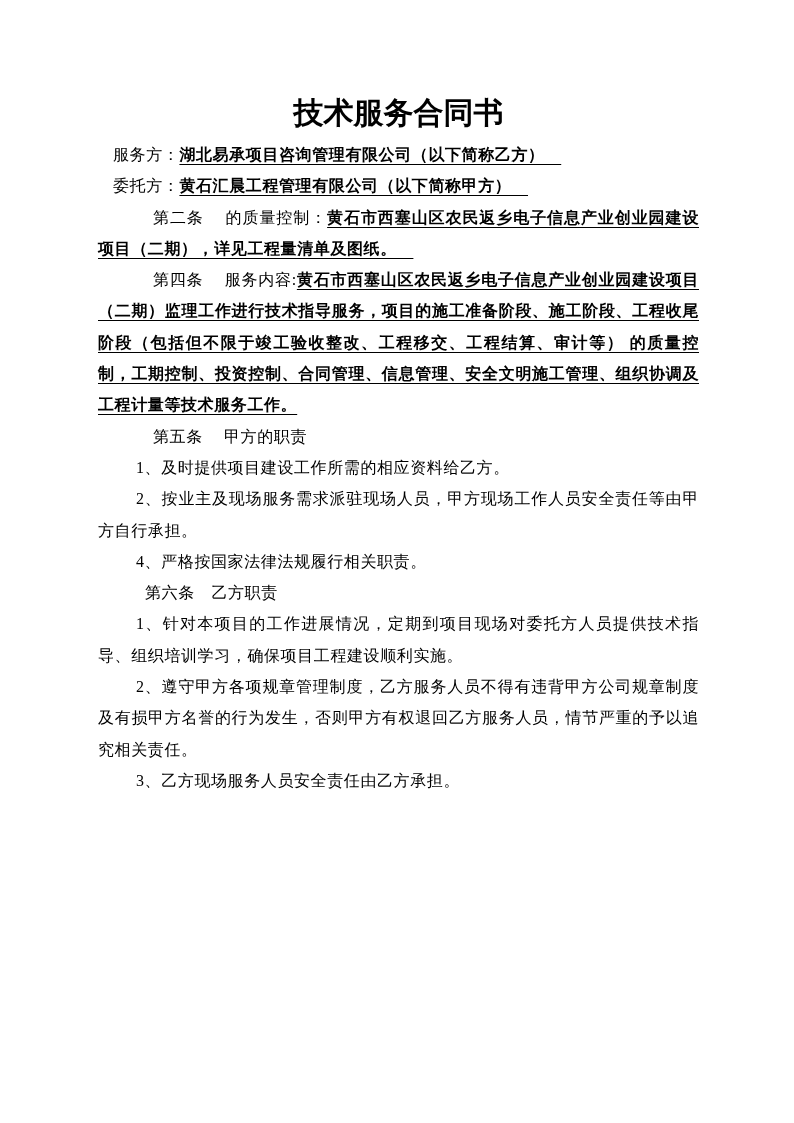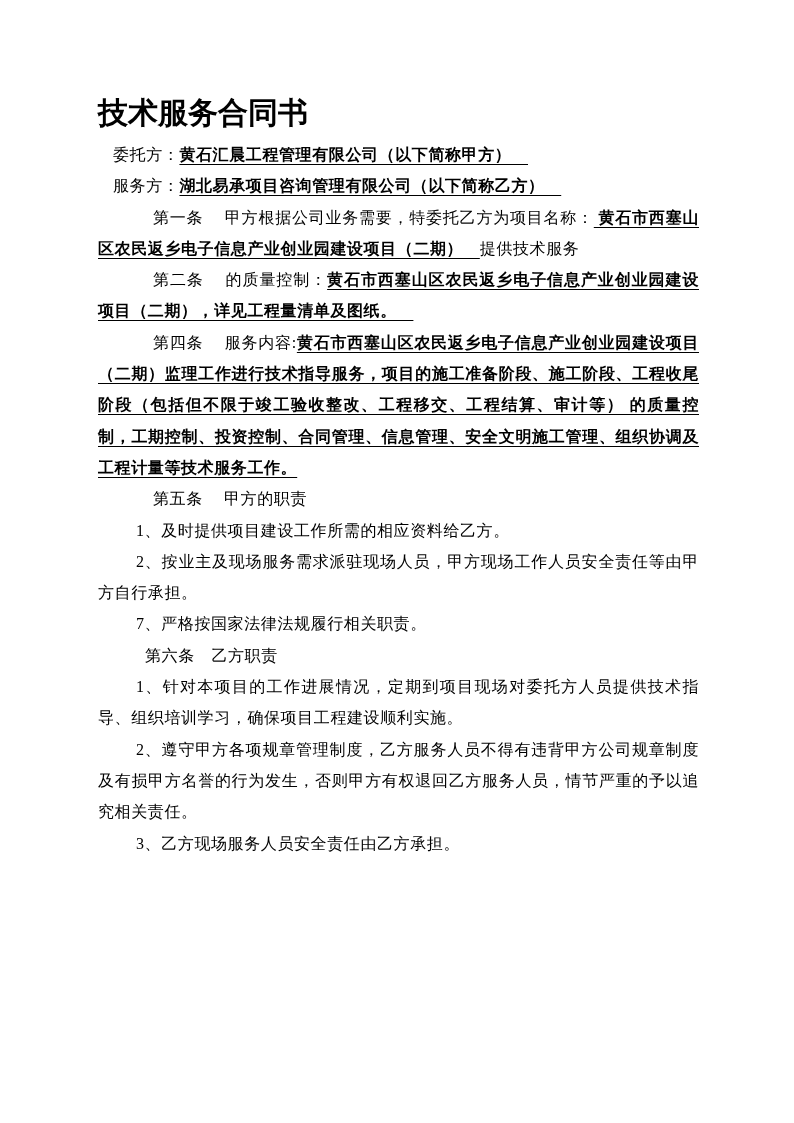--- a/index.html
+++ b/index.html
@@ -20,20 +20,21 @@
     position: absolute;
     left: 98px;
     top: 0;
     width: 601px;
   }
   .doc-title {
     margin: 92px 0 5px 0;
     font-size: 30px;
     line-height: 42px;
     font-weight: bold;
+    text-align: center;
     letter-spacing: 0;
     white-space: nowrap;
   }
   p.line {
     margin: 0;
     font-size: 16px;
     line-height: 31.3px;
     letter-spacing: 0.6px;
     text-align: justify;
     word-break: break-all;
@@ -51,36 +52,35 @@
   }
 </style>
 </head>
 <body>
 
 <div class="sheet">
   <div class="content">
 
     <h1 class="doc-title">技术服务合同书</h1>
 
+    <p class="line ind-party"><span>服务方：</span><span class="bu">湖北易承项目咨询管理有限公司（以下简称乙方）　</span></p>
+
     <p class="line ind-party"><span>委托方：</span><span class="bu">黄石汇晨工程管理有限公司（以下简称甲方）　</span></p>
 
-    <p class="line ind-party"><span>服务方：</span><span class="bu">湖北易承项目咨询管理有限公司（以下简称乙方）　</span></p>
 
-
-    <p class="line ind-clause"><span>第一条　 甲方根据公司业务需要，特委托乙方为项目名称：</span><span class="bu">&nbsp;黄石市西塞山区农民返乡电子信息产业创业园建设项目（二期）　</span><span>提供技术服务</span></p>
 
     <p class="line ind-clause"><span>第二条　 的质量控制：</span><span class="bu">黄石市西塞山区农民返乡电子信息产业创业园建设项目（二期），详见工程量清单及图纸。　</span></p>
 
 
     <p class="line ind-clause"><span>第四条　 服务内容:</span><span class="bu">黄石市西塞山区农民返乡电子信息产业创业园建设项目（二期）监理工作进行技术指导服务，项目的施工准备阶段、施工阶段、工程收尾阶段（包括但不限于竣工验收整改、工程移交、工程结算、审计等） 的质量控制，工期控制、投资控制、合同管理、信息管理、安全文明施工管理、组织协调及工程计量等技术服务工作。</span></p>
 
     <p class="line ind-clause">第五条　 甲方的职责</p>
     <p class="line ind-item">1、及时提供项目建设工作所需的相应资料给乙方。</p>
     <p class="line ind-item">2、按业主及现场服务需求派驻现场人员，甲方现场工作人员安全责任等由甲方自行承担。</p>
-    <p class="line ind-item">7、严格按国家法律法规履行相关职责。</p>
+    <p class="line ind-item">4、严格按国家法律法规履行相关职责。</p>
 
     <p class="line ind-head2">第六条　乙方职责</p>
     <p class="line ind-item">1、针对本项目的工作进展情况，定期到项目现场对委托方人员提供技术指导、组织培训学习，确保项目工程建设顺利实施。</p>
     <p class="line ind-item">2、遵守甲方各项规章管理制度，乙方服务人员不得有违背甲方公司规章制度及有损甲方名誉的行为发生，否则甲方有权退回乙方服务人员，情节严重的予以追究相关责任。</p>
     <p class="line ind-item">3、乙方现场服务人员安全责任由乙方承担。</p>
 
 
   </div>
 </div>
 

